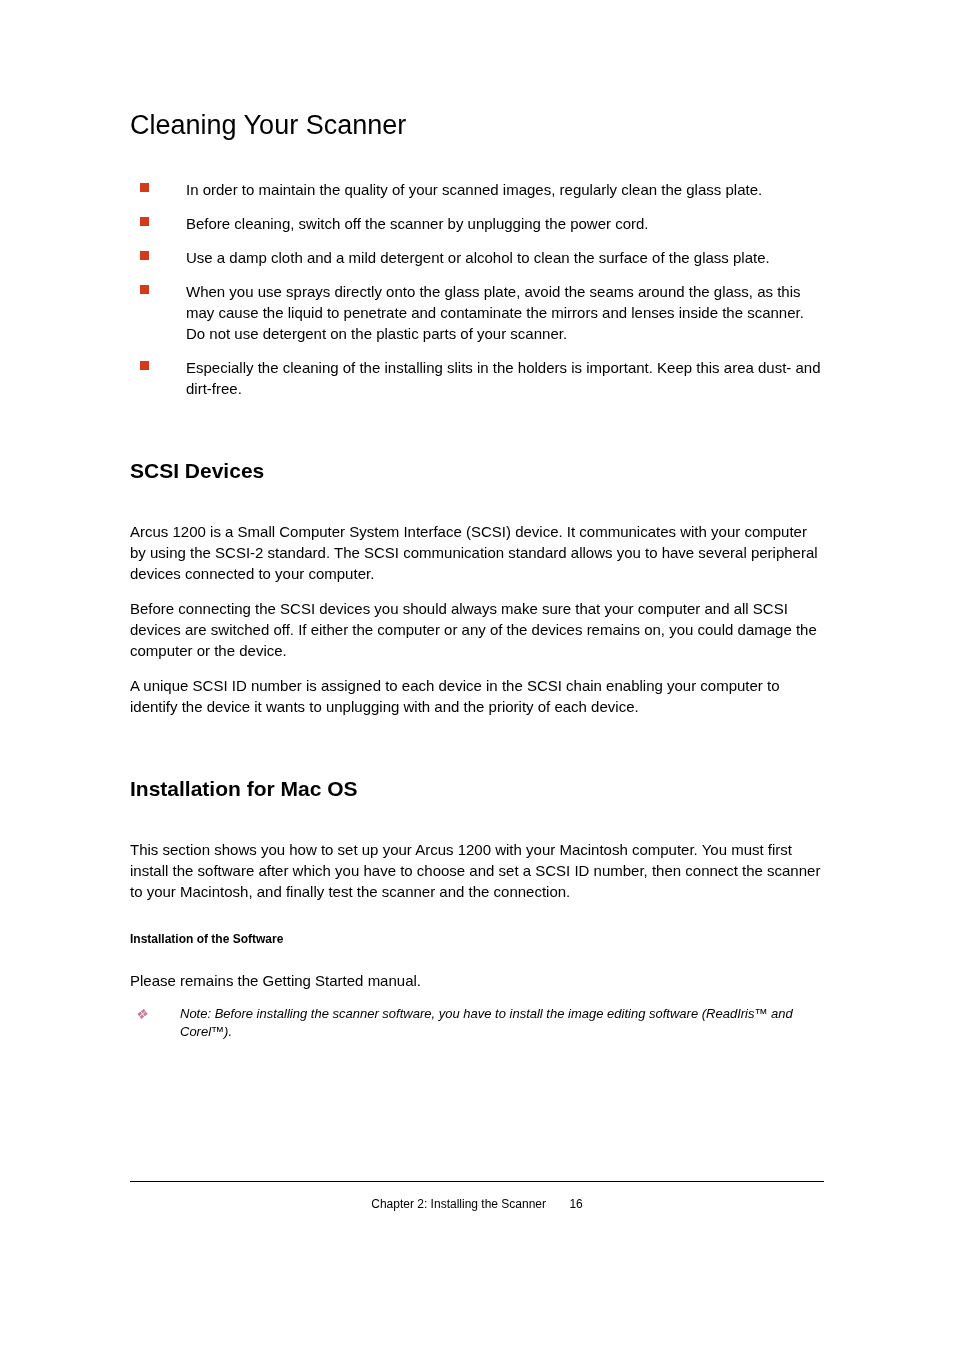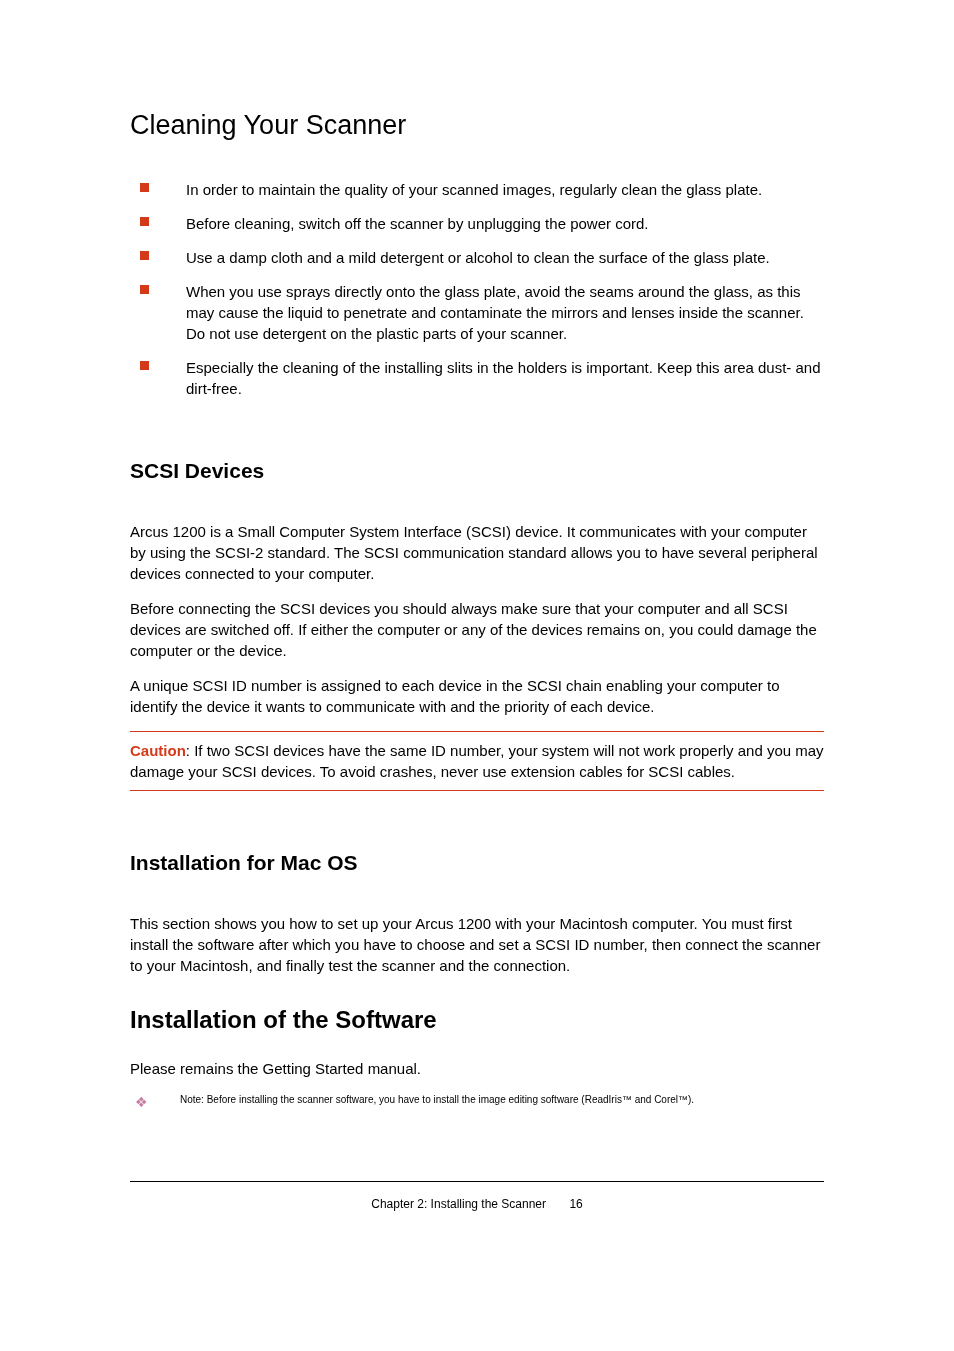--- a/index.html
+++ b/index.html
@@ -20,21 +20,21 @@
       font-size: 27px;
       font-weight: normal;
       margin-bottom: 38px;
     }
     h2 {
       font-size: 21px;
       font-weight: bold;
       margin-bottom: 38px;
     }
     h3 {
-      font-size: 24px;
+      font-size: 12px;
       font-weight: bold;
       margin-bottom: 24px;
     }
     .section {
       margin-bottom: 60px;
     }
     p {
       font-size: 15px;
       line-height: 1.4;
       margin-bottom: 14px;
@@ -55,23 +55,24 @@
       position: absolute;
       left: 10px;
       top: 4px;
       width: 9px;
       height: 9px;
       background: #d43a1a;
     }
     ul.diamond-list li {
       position: relative;
       padding-left: 50px;
-      font-size: 10px;
+      font-size: 13px;
       line-height: 1.4;
       margin-bottom: 28px;
+      font-style: italic;
     }
     ul.diamond-list li::before {
       content: "❖";
       position: absolute;
       left: 5px;
       top: 0;
       color: #c77ea3;
       font-size: 14px;
     }
     .caution-box {
@@ -112,24 +113,21 @@
     <li>Use a damp cloth and a mild detergent or alcohol to clean the surface of the glass plate.</li>
     <li>When you use sprays directly onto the glass plate, avoid the seams around the glass, as this may cause the liquid to penetrate and contaminate the mirrors and lenses inside the scanner. Do not use detergent on the plastic parts of your scanner.</li>
     <li>Especially the cleaning of the installing slits in the holders is important. Keep this area dust- and dirt-free.</li>
   </ul>
 </div>
 
 <div class="section">
   <h2>SCSI Devices</h2>
   <p>Arcus 1200 is a Small Computer System Interface (SCSI) device. It communicates with your computer by using the SCSI-2 standard. The SCSI communication standard allows you to have several peripheral devices connected to your computer.</p>
   <p>Before connecting the SCSI devices you should always make sure that your computer and all SCSI devices are switched off. If either the computer or any of the devices remains on, you could damage the computer or the device.</p>
-  <p>A unique SCSI ID number is assigned to each device in the SCSI chain enabling your computer to identify the device it wants to communicate with and the priority of each device.</p>
-  <div class="caution-box">
-    <p><span class="caution-label">Caution</span><span>: If two SCSI devices have the same ID number, your system will not work properly and you may damage your SCSI devices. To avoid crashes, never use extension cables for SCSI cables.</span></p>
-  </div>
+  <p>A unique SCSI ID number is assigned to each device in the SCSI chain enabling your computer to identify the device it wants to unplugging with and the priority of each device.</p>
 </div>
 
 <div class="section">
   <h2>Installation for Mac OS</h2>
   <p>This section shows you how to set up your Arcus 1200 with your Macintosh computer. You must first install the software after which you have to choose and set a SCSI ID number, then connect the scanner to your Macintosh, and finally test the scanner and the connection.</p>
   <h3 style="margin-top:30px;">Installation of the Software</h3>
   <p>Please remains the Getting Started manual.</p>
   <ul class="diamond-list">
     <li>Note: Before installing the scanner software, you have to install the image editing software (ReadIris™ and Corel™).</li>
   </ul>

